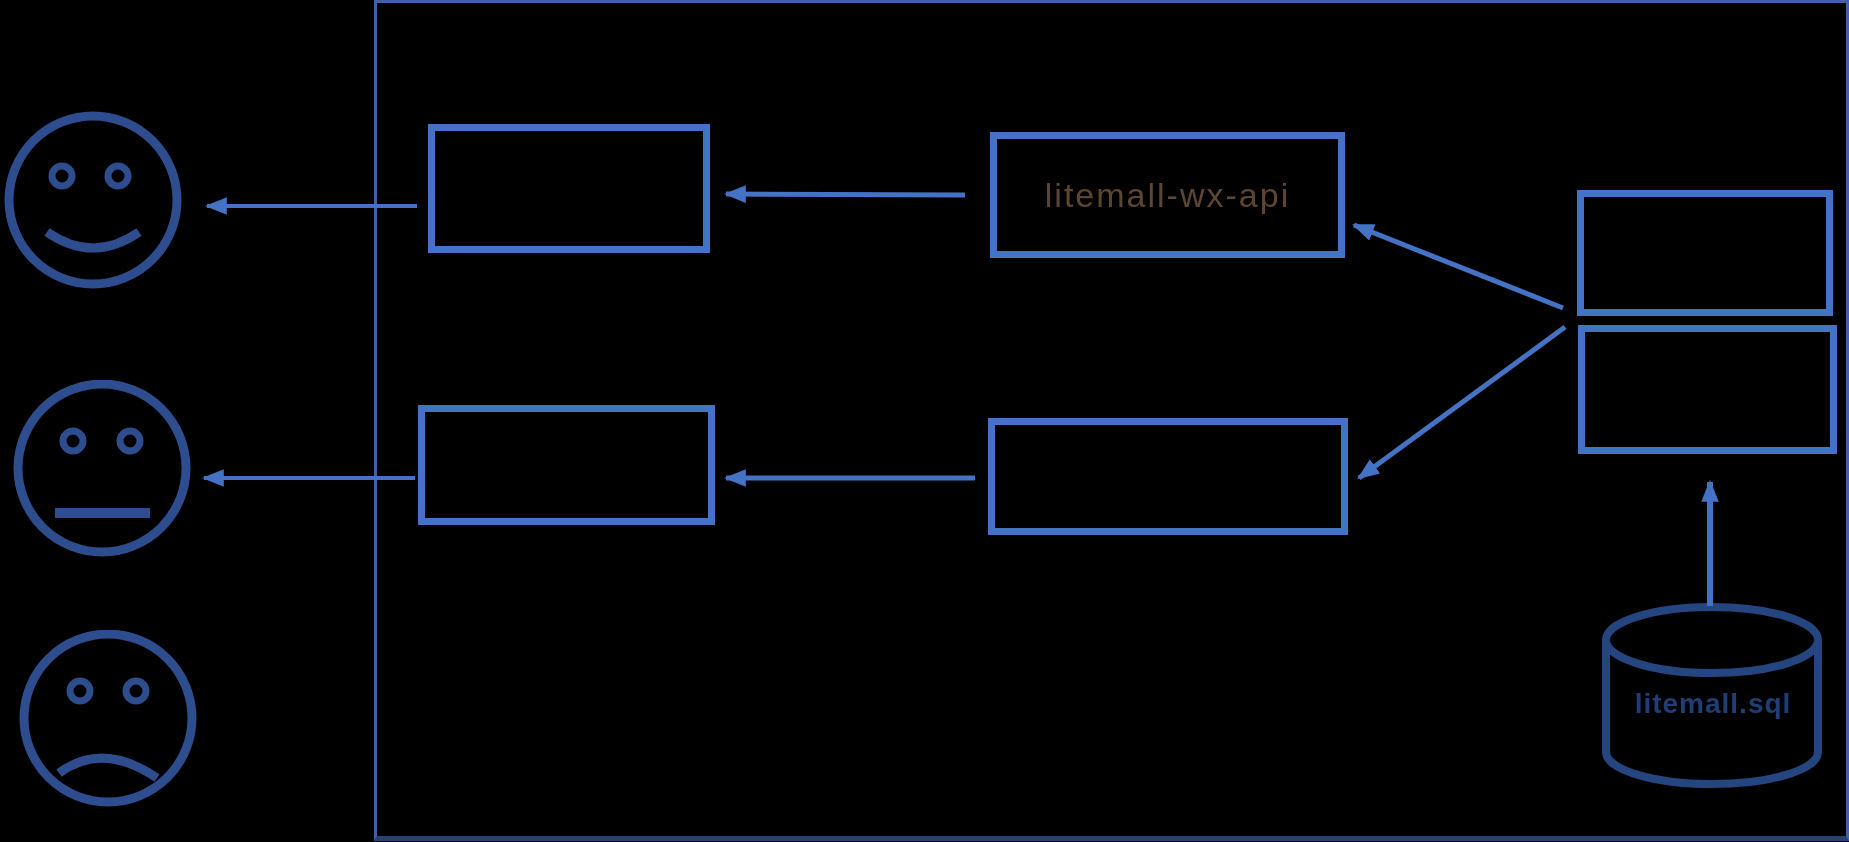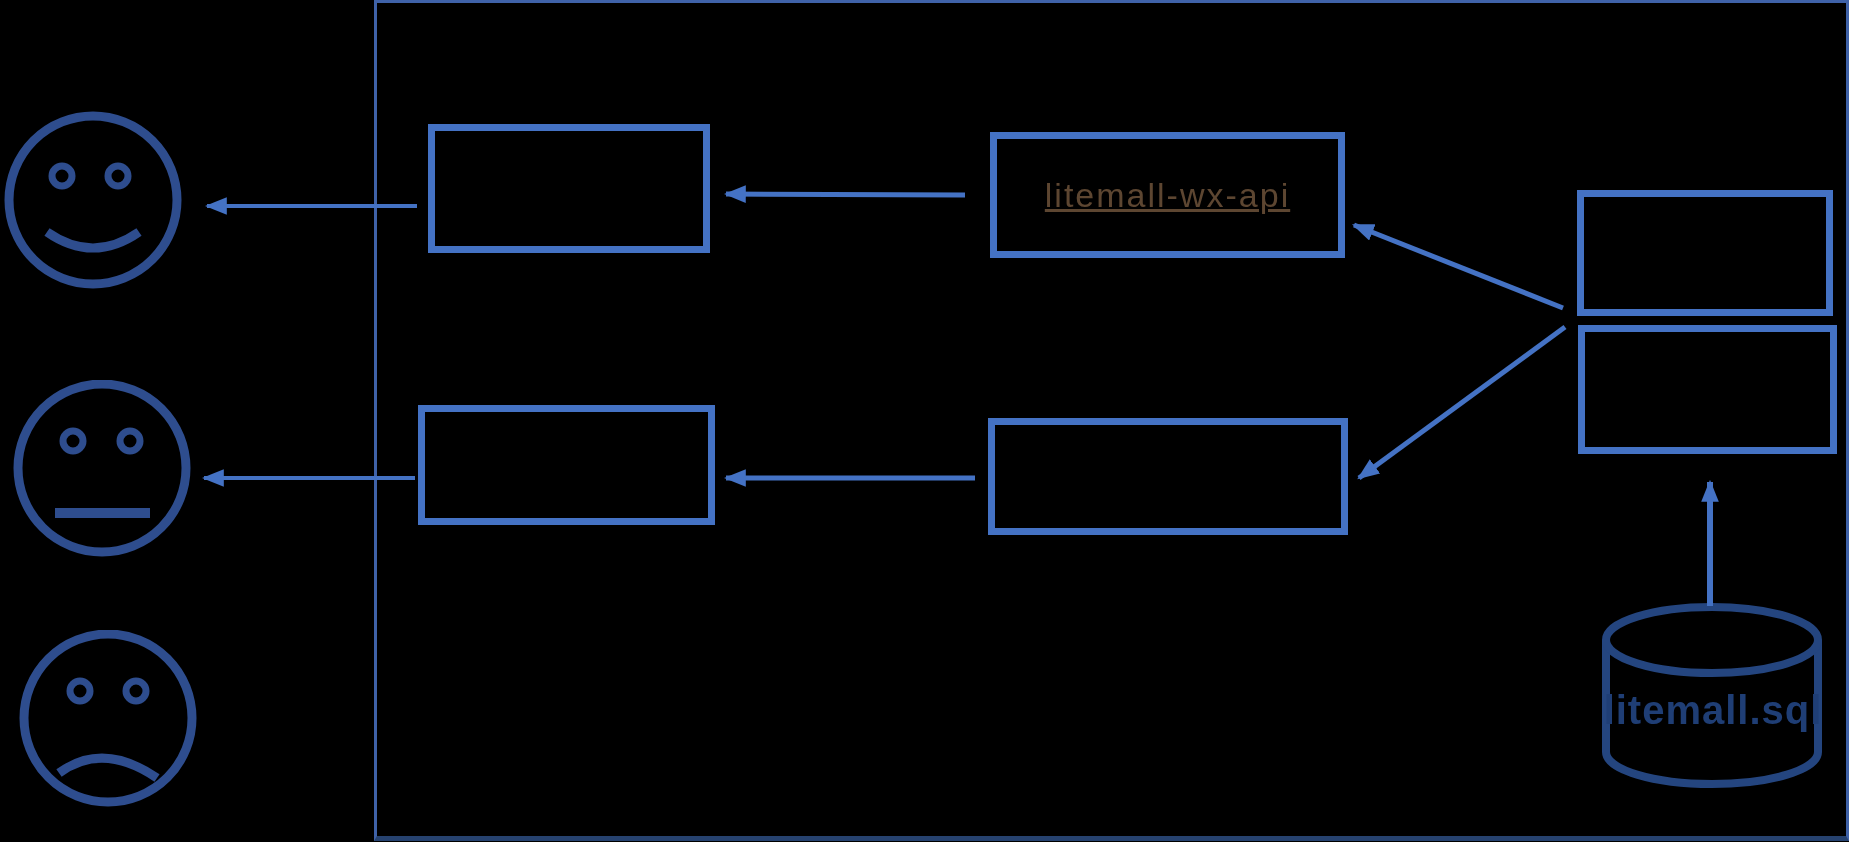--- a/index.html
+++ b/index.html
@@ -14,30 +14,30 @@
   
   .nodebox{position:absolute;box-sizing:border-box;border:7px solid #4472c4;
            background:#000;display:flex;align-items:center;justify-content:center;}
   #box-row1-left  {left:428px; top:124px; width:282px; height:129px;}
   #box-wx-api     {left:990px; top:132px; width:355px; height:126px;}
   #box-row2-left  {left:418px; top:405px; width:297px; height:120px;}
   #box-row2-mid   {left:988px; top:418px; width:360px; height:117px;}
   #box-right-top  {left:1577px;top:190px; width:256px; height:126px;}
   #box-right-bot  {left:1578px;top:325px; width:259px; height:129px;}
 
-  .wx-api-label{color:#5d4631;font-size:34px;font-weight:300;letter-spacing:2px;text-decoration:underline;}
+  .wx-api-label{color:#5d4631;font-size:34px;font-weight:300;letter-spacing:2px;}
 
   .face{position:absolute;}
   #face-happy  {left:3px;  top:110px;}
   #face-neutral{left:12px; top:380px;}
   #face-sad    {left:18px; top:630px;}
 
   #db-cyl{position:absolute;left:1598px;top:600px;}
   .db-label{position:absolute;left:1598px;top:688px;width:230px;text-align:center;
-            color:#1f3e75;font-size:40px;font-weight:bold;letter-spacing:1px;}
+            color:#1f3e75;font-size:28px;font-weight:bold;letter-spacing:1px;}
 
   #arrows{position:absolute;left:0;top:0;pointer-events:none;}
 </style>
 </head>
 <body>
 
 <div id="stage">
 
   <div class="boundary"></div>
 

